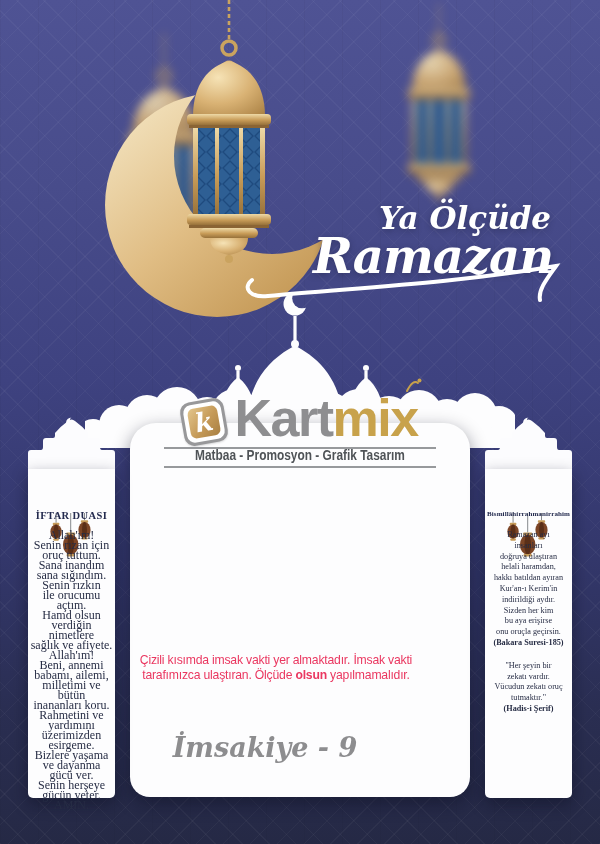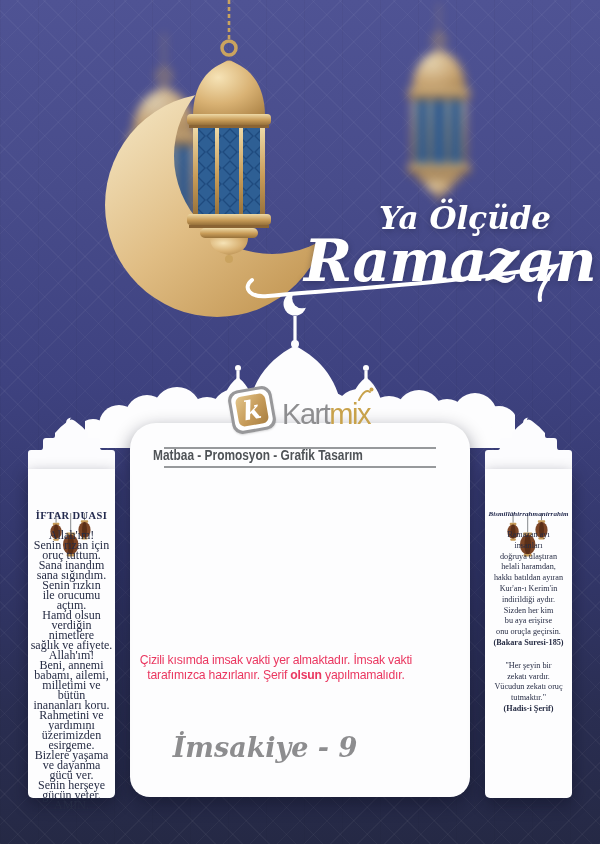--- a/index.html
+++ b/index.html
@@ -16,61 +16,61 @@
   .lantern-main{left:174px;top:0;width:110px;height:270px;z-index:6;}
   .lantern-blur1{left:116px;top:34px;width:96px;height:236px;z-index:1;filter:blur(5px);opacity:.85;}
   .lantern-blur2{left:398px;top:4px;width:82px;height:202px;z-index:1;filter:blur(5px);opacity:.9;}
   .moon{left:104px;top:68px;width:230px;height:270px;z-index:2;}
   .mosque{left:85px;top:283px;width:430px;height:165px;z-index:4;}
   
   .title{z-index:3;color:#fff;font-family:"DejaVu Serif",serif;font-style:italic;font-weight:bold;
     text-align:center;text-shadow:0 2px 6px rgba(20,22,50,.35);line-height:1;}
   .title-1{left:283px;top:142px;width:296px;font-size:50px;letter-spacing:-1px;}
   .title-2{left:360px;top:203px;width:210px;font-size:31px;}
-  .title-3{left:304px;top:232px;width:286px;font-size:58px;letter-spacing:-1px;}
+  .title-3{left:290px;top:232px;width:286px;font-size:48px;letter-spacing:-1px;}
   .flourish{left:240px;top:258px;width:330px;height:48px;z-index:3;}
   
   .panel-center{left:130px;top:423px;width:340px;height:374px;background:#fdfdfe;z-index:5;
     border-radius:26px 26px 20px 20px;box-shadow:0 6px 18px rgba(8,10,28,.45);}
   .side-panel{width:87px;z-index:5;}
   .side-panel .arch{position:absolute;left:0;top:0;width:87px;height:56px;}
   .side-panel .body{position:absolute;left:0;top:53px;width:87px;height:329px;background:#fdfdfe;
     border-radius:0 0 5px 5px;box-shadow:0 6px 16px rgba(8,10,28,.45);}
   .panel-left{left:28px;top:416px;height:384px;}
   .panel-right{left:485px;top:416px;height:384px;}
   .ornament{position:absolute;left:4px;top:44px;width:79px;height:52px;}
   .side-title{position:absolute;left:0;top:41px;width:100%;text-align:center;
     font-family:"Liberation Serif",serif;font-weight:bold;color:#232a4e;}
   .panel-left .side-title{font-size:10.5px;letter-spacing:.4px;}
-  .panel-right .side-title{font-size:7px;letter-spacing:.1px;font-style:italic;}
+  .panel-right .side-title{font-size:7px;letter-spacing:.1px;}
   .side-text{position:absolute;left:2px;top:61px;width:83px;text-align:center;
     font-family:"Liberation Serif",serif;color:#262c44;}
   .ml{white-space:pre-line;}
   .prayer{font-size:12px;line-height:10px;}
   .verse-wrap{font-size:8.2px;line-height:10.8px;}
   .bold{font-weight:bold;}
   .hadith{margin-top:12px;}
   
   .logo-row{left:0;top:388px;width:600px;text-align:center;z-index:7;}
   .logo-mark{display:inline-block;width:44px;height:44px;background:#98989a;border-radius:10px;
     transform:rotate(-10deg);vertical-align:-8px;margin-right:8px;box-shadow:0 1px 2px rgba(0,0,0,.15);}
   .logo-mark .mid{position:absolute;inset:3px;background:#fff;border-radius:8px;}
   .logo-mark .core{position:absolute;inset:7px;border-radius:6px;
     background:linear-gradient(135deg,#e3c68c,#c59a58 55%,#a87f42);}
   .logo-mark .glyph{position:absolute;inset:0;display:flex;align-items:center;justify-content:center;
     color:#fff;font-family:"DejaVu Serif",serif;font-style:italic;font-weight:bold;font-size:26px;}
   .logo-mark{position:relative;}
-  .wordmark{font-size:29px;font-weight:normal;letter-spacing:-1.5px;font-family:"Liberation Sans",sans-serif;}
+  .wordmark{font-size:52px;font-weight:bold;letter-spacing:-1.5px;font-family:"Liberation Sans",sans-serif;}
   .word-kart{color:#8e8e90;}
   .word-mix{color:#c8a24b;position:relative;}
   .sparkle{position:absolute;right:-4px;top:-12px;width:18px;height:16px;}
   .divider{left:164px;width:272px;height:2px;background:#97999c;z-index:7;}
   .div-top{top:447px;}
   .div-bot{top:466px;}
-  .logo-sub{left:130px;top:447px;width:340px;text-align:left;z-index:7;color:#4f5357;
+  .logo-sub{left:130px;top:447px;width:340px;text-align:center;z-index:7;color:#4f5357;
     font-weight:bold;font-size:14.5px;}
   .logo-sub span{display:inline-block;transform:scaleX(.82);letter-spacing:0;}
   
   .note{left:130px;top:653px;width:292px;z-index:7;text-align:center;color:#ea3760;
     font-size:12.2px;line-height:14.8px;letter-spacing:-.2px;}
   .note div{white-space:nowrap;}
   .footer{left:130px;top:732px;width:270px;z-index:7;text-align:center;color:#8d8d8f;
     font-family:"DejaVu Serif",serif;font-style:italic;font-weight:bold;font-size:27px;}
 </style>
 </head>
@@ -234,21 +234,21 @@
             <path d="M3,14 Q9,2 14,6" fill="none" stroke="#c8a24b" stroke-width="2" stroke-linecap="round"></path>
             <circle cx="15.5" cy="3.5" r="2" fill="#c8a24b"></circle>
           </svg></span></span>
   </div>
   <div class="abs divider div-top"></div>
   <div class="abs logo-sub"><span>Matbaa - Promosyon - Grafik Tasarım</span></div>
   <div class="abs divider div-bot"></div>
 
   <div class="abs note">
     <div>Çizili kısımda imsak vakti yer almaktadır. İmsak vakti</div>
-    <div><span>tarafımızca hazırlanır. Şerif </span><span class="bold">olsun</span><span> yapılmamalıdır.</span></div>
+    <div><span>tarafımızca ulaştıran. Ölçüde </span><span class="bold">olsun</span><span> yapılmamalıdır.</span></div>
   </div>
 
   <div class="abs footer">İmsakiye - 9</div>
 
   <div class="abs side-panel panel-left">
     <svg class="arch">
         <use href="#side-arch"></use>
       </svg>
     <div class="body">
       <svg class="ornament">

